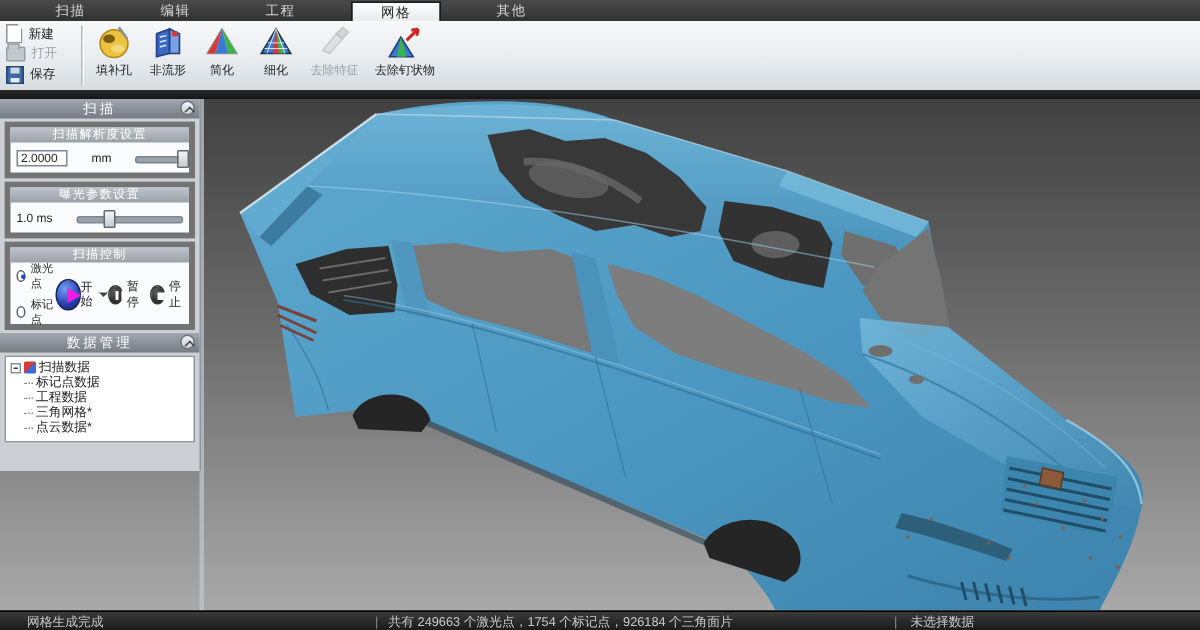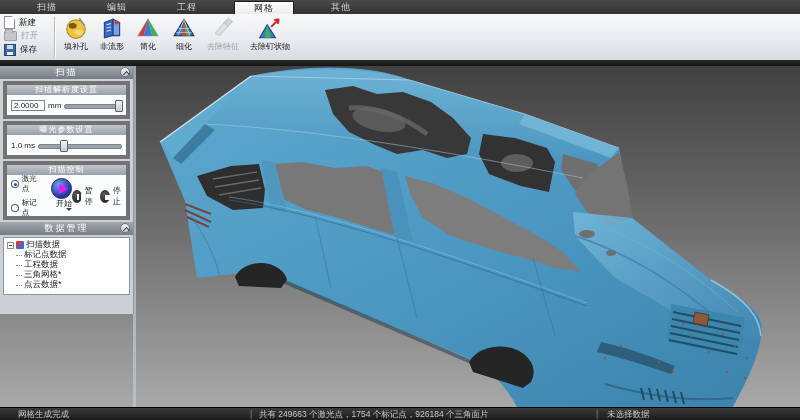--- a/index.html
+++ b/index.html
@@ -55,36 +55,36 @@
              border-right:1px solid #8f959c;padding-bottom:3px;}
   .phead{position:relative;height:13px;background:linear-gradient(#a2a8ae,#767c84);
          color:#fff;font-size:9px;text-align:center;line-height:13px;letter-spacing:2px;}
   .collapse{position:absolute;right:3px;top:1px;width:10px;height:10px;border-radius:50%;
             background:linear-gradient(#f2f3f5,#c9cdd2);border:1px solid #6f757c;box-sizing:border-box;}
   .collapse:after{content:"";position:absolute;left:2.5px;top:3.5px;width:4px;height:4px;
             border-left:1.5px solid #444;border-top:1.5px solid #444;transform:rotate(45deg);}
   .group{margin:2px 3px;background:#fbfcfd;border:4px solid #737373;}
   .ghead{height:10px;background:linear-gradient(#bfc5cb,#99a0a8);color:#fff;
          font-size:8px;text-align:center;line-height:10px;letter-spacing:1px;}
-  .grow{display:flex;align-items:center;gap:3px;padding:3px 4px;height:14px;}
+  .grow{display:flex;align-items:center;gap:16px;padding:3px 4px;height:14px;}
   .resinput{width:34px;height:11px;font-size:8px;padding:0 2px;border:1px solid #7c8794;
             font-family:inherit;color:#222;background:#fff;box-sizing:border-box;}
   .unit{font-size:8px;color:#222;}
   .slider{position:relative;flex:1;height:10px;}
   .slider .track{position:absolute;left:0;right:0;top:4px;height:3px;background:#9aa2ab;
                  border:1px solid #7c8590;border-radius:2px;}
   .slider .handle{position:absolute;top:0;width:6px;height:10px;background:linear-gradient(#f4f5f7,#c6cbd1);
                  border:1px solid #5f6770;border-radius:1px;}
   .exp-label{font-size:8px;color:#222;white-space:nowrap;}
   .ctrlrow{display:flex;padding:3px 2px 2px 4px;height:36px;}
   .radios{width:42px;display:flex;flex-direction:column;justify-content:center;gap:4px;}
   .radio{display:flex;align-items:center;gap:3px;font-size:7.5px;color:#222;}
   .rdot{width:8px;height:8px;border-radius:50%;border:1px solid #5a6470;background:#fff;position:relative;box-sizing:border-box;}
   .radio.checked .rdot:after{content:"";position:absolute;left:1.5px;top:1.5px;width:3px;height:3px;border-radius:50%;background:#1749c8;}
-  .startcol{width:36px;display:flex;flex-direction:column;align-items:flex-end;}
+  .startcol{width:36px;display:flex;flex-direction:row;align-items:center;}
   .playbtn{width:21px;height:21px;border-radius:50%;border:1px solid #15235a;
            background:radial-gradient(circle at 35% 30%,#6ea0f2,#2a3fb4 60%,#141f66);position:relative;padding:0;}
   .playbtn:after{content:"";position:absolute;left:7px;top:5px;border-left:9px solid #f21be2;
            border-top:5.5px solid transparent;border-bottom:5.5px solid transparent;}
   .startlab{font-size:8px;color:#222;line-height:9px;}
   .caret{width:0;height:0;border-left:3px solid transparent;border-right:3px solid transparent;border-top:3px solid #444;}
   .stopcol{flex:1;display:flex;flex-direction:row;justify-content:center;gap:4px;}
   .sbtnrow{display:flex;align-items:center;gap:3px;font-size:8px;color:#222;}
   .roundbtn{width:13px;height:13px;border-radius:50%;border:1px solid #3a3a3a;
             background:radial-gradient(circle at 35% 30%,#5a5a5a,#1d1d1d);position:relative;padding:0;}

